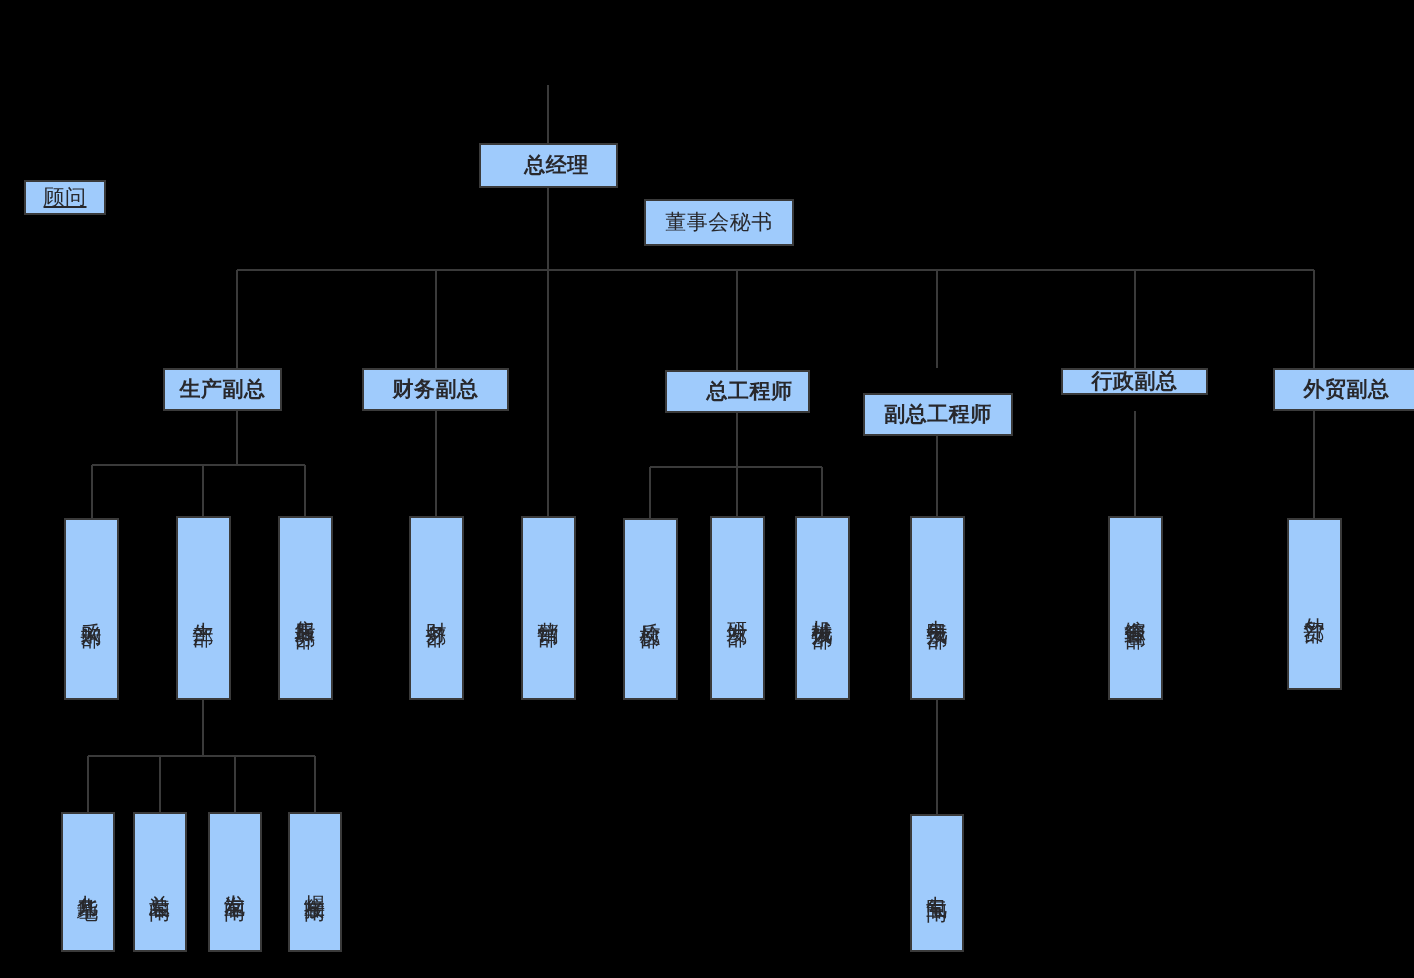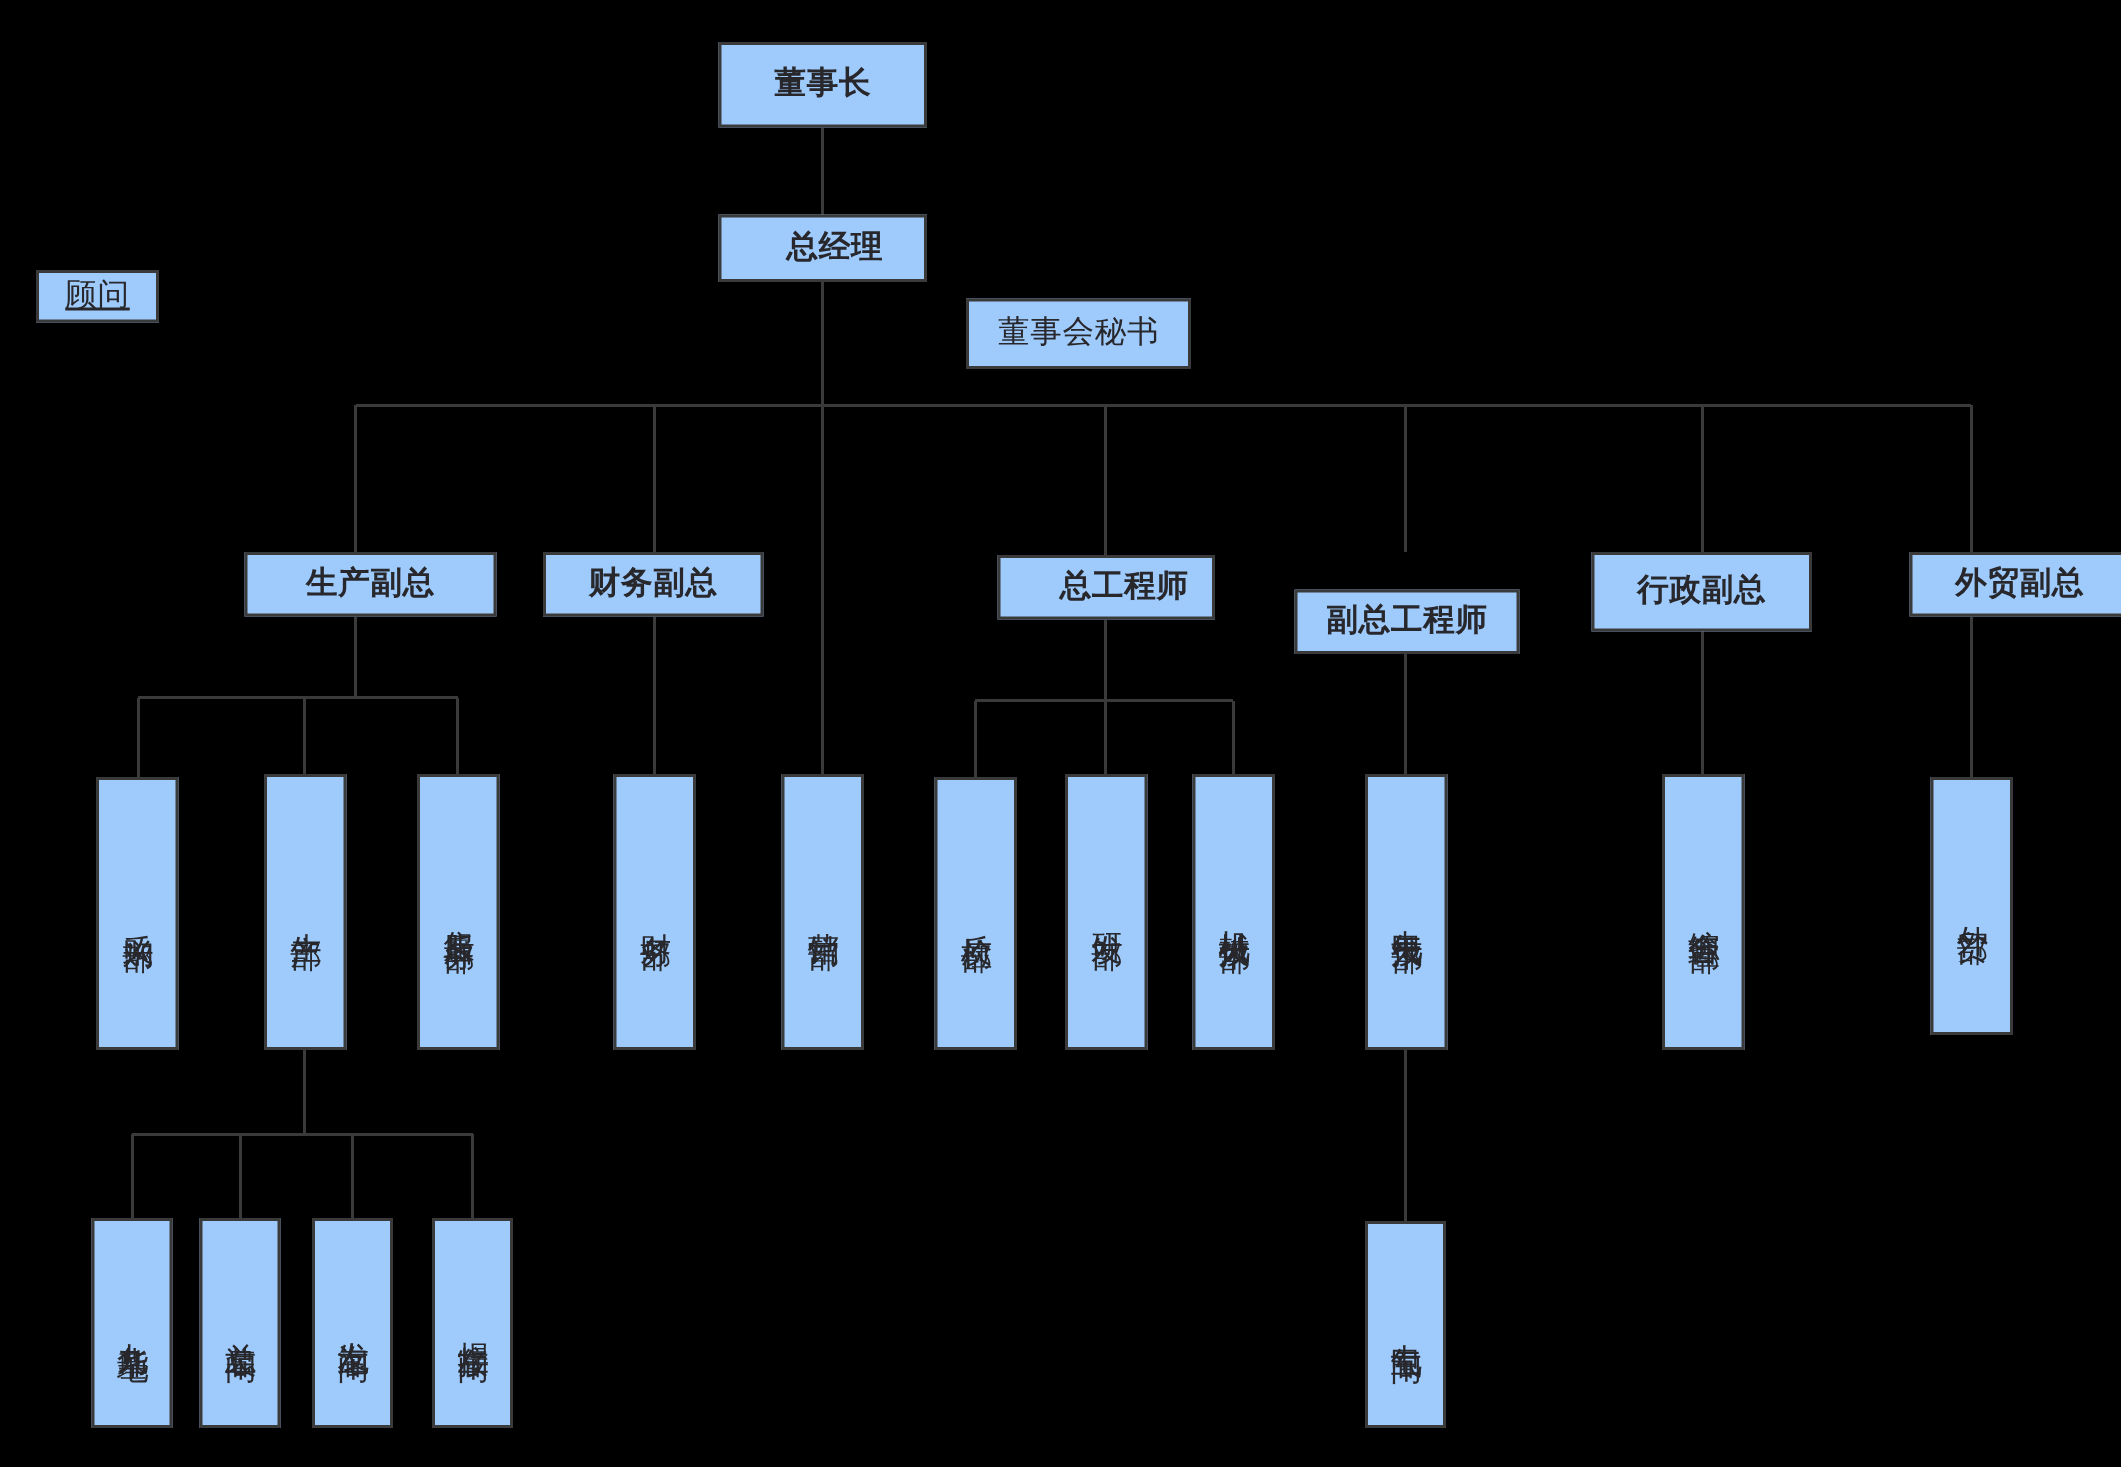--- a/index.html
+++ b/index.html
@@ -111,53 +111,50 @@
       <path d="M88 756 L315 756"></path>
       <path d="M88 756 L88 812"></path>
       <path d="M160 756 L160 812"></path>
       <path d="M235 756 L235 812"></path>
       <path d="M315 756 L315 812"></path>
 
       <path d="M937 700 L937 814"></path>
     </g>
   </svg>
 
-  <div class="node horiz" style="left:479px; top:28px; width:139px; height:57px;">
-    <span class="lbl">董事长</span>
-  </div>
 
   <div class="node horiz" style="left:479px; top:143px; width:139px; height:45px;padding-left:16px;">
     <span class="lbl">总经理</span>
   </div>
 
   <div class="node horiz plain" style="left:644px; top:199px; width:150px; height:47px;align-items:center;">
     <span class="lbl">董事会秘书</span>
   </div>
 
   <div class="node horiz plain" style="left:24px; top:180px; width:82px; height:35px;text-decoration:underline;">
     <span class="lbl">顾问</span>
   </div>
 
-  <div class="node horiz" style="left:163px; top:368px; width:168px; height:43px;justify-content:center;">
+  <div class="node horiz" style="left:163px; top:368px; width:119px; height:43px;justify-content:center;">
     <span class="lbl">生产副总</span>
   </div>
 
   <div class="node horiz" style="left:362px; top:368px; width:147px; height:43px;">
     <span class="lbl">财务副总</span>
   </div>
 
   <div class="node horiz" style="left:665px; top:370px; width:145px; height:43px;padding-left:24px;">
     <span class="lbl">总工程师</span>
   </div>
 
   <div class="node horiz" style="left:863px; top:368px; width:150px; height:43px;margin-top:25px;">
     <span class="lbl">副总工程师</span>
   </div>
 
-  <div class="node horiz" style="left:1061px; top:368px; width:147px; height:53px;">
+  <div class="node horiz" style="left:1061px; top:368px; width:147px; height:27px;">
     <span class="lbl">行政副总</span>
   </div>
 
   <div class="node horiz" style="left:1241px; top:368px; width:147px; height:43px;margin-left:32px;">
     <span class="lbl">外贸副总</span>
   </div>
 
   <div class="node vert" style="left:64px; top:518px; width:55px; height:182px;">
     <span class="lbl">采购部</span>
   </div>

